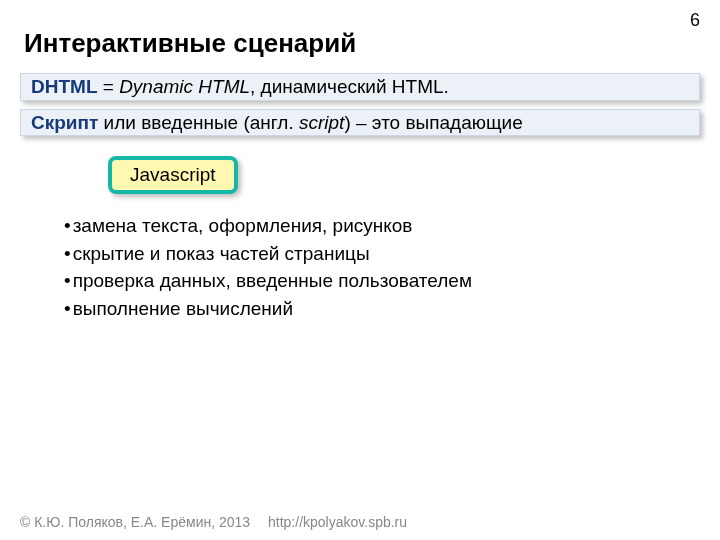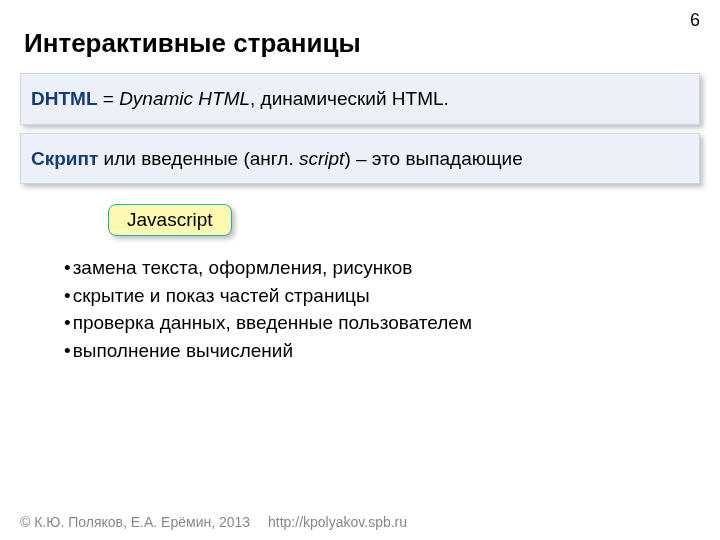--- a/index.html
+++ b/index.html
@@ -19,36 +19,36 @@
     color: #000;
   }
   .title {
     font-size: 26px;
     font-weight: bold;
     color: #000;
     padding: 28px 0 8px 24px;
   }
   .info-box {
     margin: 6px 20px 8px 20px;
-    padding: 12px 10px;
+    padding: 0 10px;
     background: #ebf1f7;
     border: 1px solid #cdd6e2;
     box-shadow: 3px 3px 5px rgba(0,0,0,0.25);
     font-size: 19px;
     color: #000;
     line-height: 1.35;
   }
   .info-box .bold-term { color: #163a7a; font-weight: bold; }
   .info-box .italic { font-style: italic; }
   .info-box .indent { padding-left: 34px; display: block; }
   .callout {
     margin: 12px 0 14px 108px;
     display: inline-block;
     background: #fff8b0;
-    border: 1px solid #14b8a6;
+    border: 4px solid #14b8a6;
     border-radius: 8px;
     padding: 4px 18px;
     font-size: 19px;
     color: #000;
     box-shadow: 3px 3px 5px rgba(0,0,0,0.25);
   }
   .bullets {
     margin: 4px 0 0 64px;
     font-size: 19px;
     color: #000;
@@ -68,21 +68,21 @@
   .footer .copy { }
   .footer .url { margin-left: 14px; font-style: normal; }
 </style>
 </head>
 <body>
 
 
 
 <div class="page-number">6</div>
 
-<div class="title">Интерактивные страницы</div>
+<div class="title">Интерактивные сценарий</div>
 
 <div class="info-box">
   <span class="bold-term">DHTML</span><span> = </span><span class="italic">Dynamic HTML</span><span>, динамический HTML.</span>
 </div>
 
 <div class="info-box">
   <span class="bold-term">Скрипт</span><span> или введенные (англ. </span><span class="italic">script</span><span>) – это выпадающие</span>
 </div>
 
 <div class="callout">Javascript</div>

